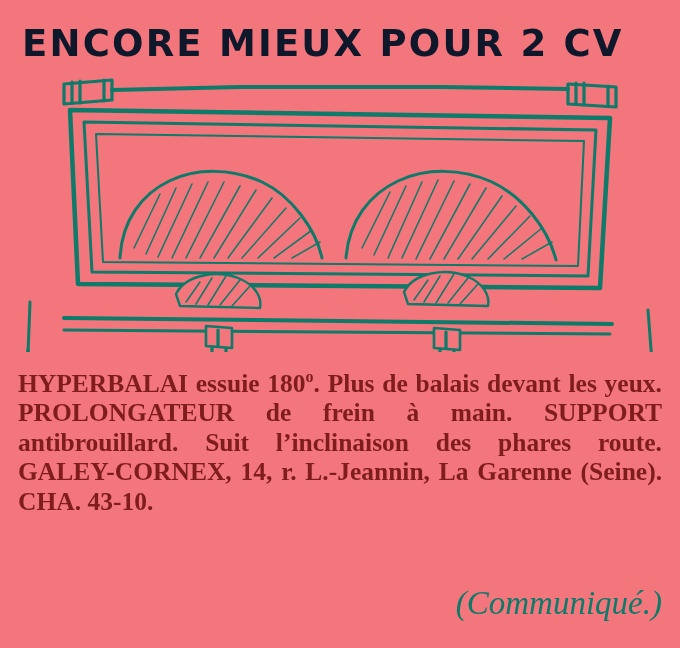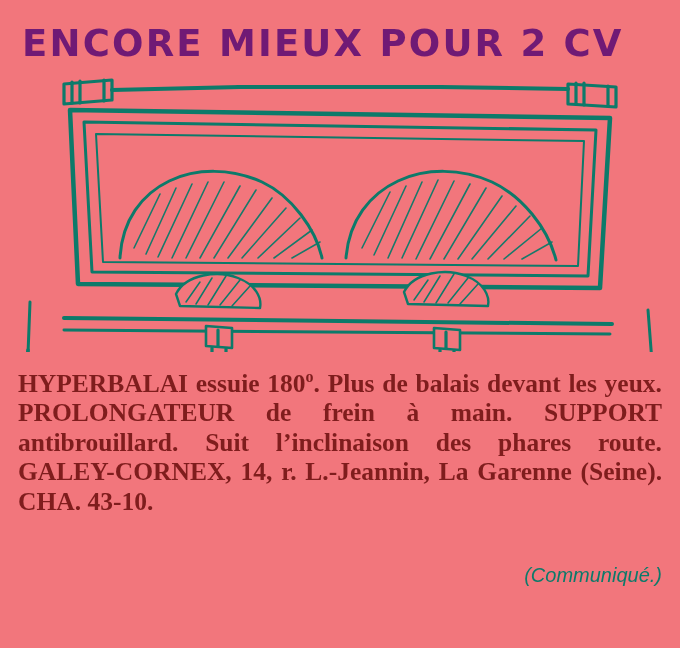--- a/index.html
+++ b/index.html
@@ -23,21 +23,21 @@
   }
   .headline {
     position: absolute;
     left: 22px;
     top: 22px;
     width: 640px;
     font-family: "DejaVu Sans", sans-serif;
     font-weight: bold;
     font-size: 37px;
     letter-spacing: 2.2px;
-    color: #701a75;
+    color: #0f172a;
     white-space: nowrap;
   }
   .illustration {
     position: absolute;
     left: 0;
     top: 62px;
     width: 680px;
     height: 290px;
   }
   .bodytext {
@@ -53,27 +53,27 @@
     text-align: justify;
     text-justify: inter-word;
   }
   .bodytext .sup {
     font-size: 16px;
     vertical-align: super;
   }
   .credit {
     position: absolute;
     left: 18px;
-    top: 564px;
+    top: 585px;
     width: 644px;
     text-align: right;
     color: #0d7a6a;
-    font-family: Liberation Sans, sans-serif;
+    font-family: Liberation Serif, serif;
     font-style: italic;
-    font-size: 20px;
+    font-size: 33px;
   }
   .bottom-edge {
     position: absolute;
     left: 18px;
     top: 640px;
     width: 80px;
     height: 8px;
     color: #0d7a6a;
   }
 </style>

